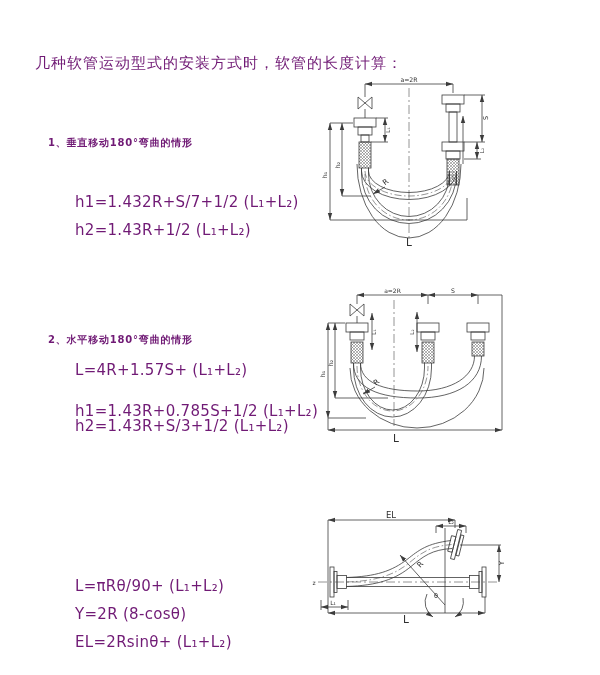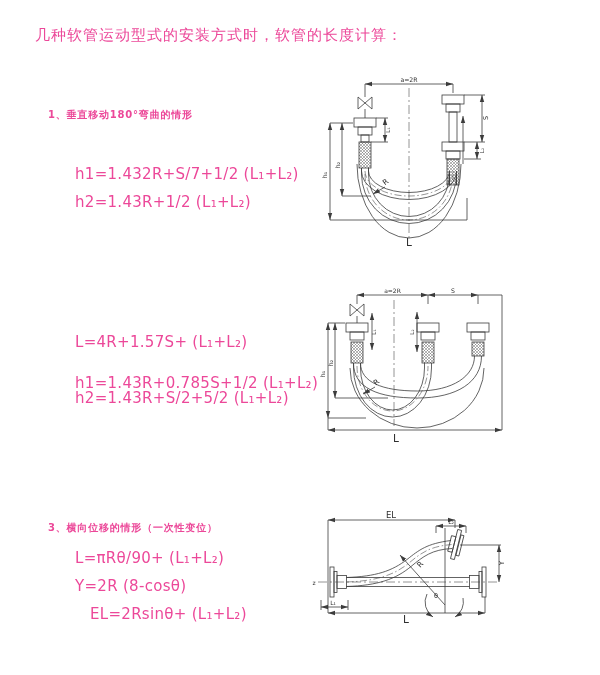--- a/index.html
+++ b/index.html
@@ -1,44 +1,44 @@
 <!DOCTYPE html>
 <html><head>
 <meta charset="utf-8">
 <style>
   html,body{margin:0;padding:0;}
   body{width:600px;height:675px;background:#fdfdfd;position:relative;overflow:hidden;
        font-family:"DejaVu Sans","Liberation Sans",sans-serif;}
   .page{position:absolute;left:0;top:0;width:600px;height:675px;background:#ffffff;}
-  .t{position:absolute;white-space:nowrap;color:#ec4899;}
+  .t{position:absolute;white-space:nowrap;color:#701a75;margin-top:28px;}
   .title{font-size:15px;letter-spacing:1px;font-weight:500;}
   .head{font-size:10px;letter-spacing:0.8px;font-weight:700;}
   .formula{font-size:15px;letter-spacing:0.3px;}
   svg{position:absolute;}
   svg text{font-family:"DejaVu Sans","Liberation Sans",sans-serif;fill:#2e2e2e;}
 </style>
 </head>
 <body>
 
 <div class="page">
 
   <div class="t title" style="left:35px;top:26px;">几种软管运动型式的安装方式时，软管的长度计算：</div>
 
   <div class="t head" style="left:48px;top:108px;">1、垂直移动180°弯曲的情形</div>
   <div class="t formula" style="left:75px;top:165px;">h1=1.432R+S/7+1/2 (L₁+L₂)</div>
   <div class="t formula" style="left:75px;top:193px;">h2=1.43R+1/2 (L₁+L₂)</div>
 
+  <div class="t head" style="left:48px;top:305px;">2、水平移动180°弯曲的情形</div>
   <div class="t formula" style="left:75px;top:333px;">L=4R+1.57S+ (L₁+L₂)</div>
   <div class="t formula" style="left:75px;top:374px;">h1=1.43R+0.785S+1/2 (L₁+L₂)</div>
-  <div class="t formula" style="left:75px;top:389px;">h2=1.43R+S/2+5/2 (L₁+L₂)</div>
-
-  <div class="t head" style="left:48px;top:521px;">3、横向位移的情形（一次性变位）</div>
+  <div class="t formula" style="left:75px;top:389px;">h2=1.43R+S/3+1/2 (L₁+L₂)</div>
+
   <div class="t formula" style="left:75px;top:549px;text-align:center;">L=πRθ/90+ (L₁+L₂)</div>
   <div class="t formula" style="left:75px;top:577px;">Y=2R (8-cosθ)</div>
-  <div class="t formula" style="left:90px;top:605px;text-align:center;">EL=2Rsinθ+ (L₁+L₂)</div>
+  <div class="t formula" style="left:75px;top:605px;text-align:center;">EL=2Rsinθ+ (L₁+L₂)</div>
 
   <svg style="left:313px;top:76px;" width="180" height="176" viewBox="0 0 180 176">
     <defs>
       <marker id="ar1" markerUnits="userSpaceOnUse" markerWidth="8" markerHeight="6" refX="7" refY="2.6" orient="auto-start-reverse">
         <path d="M0,0.4 L7,2.6 L0,4.8 Z" fill="#3c3c3c"></path>
       </marker>
       <pattern id="bp1" patternUnits="userSpaceOnUse" width="3" height="3">
         <path d="M0,3 L3,0 M0,0 L3,3" stroke="#5a5a5a" stroke-width="0.45" fill="none"></path>
       </pattern>
     </defs>

